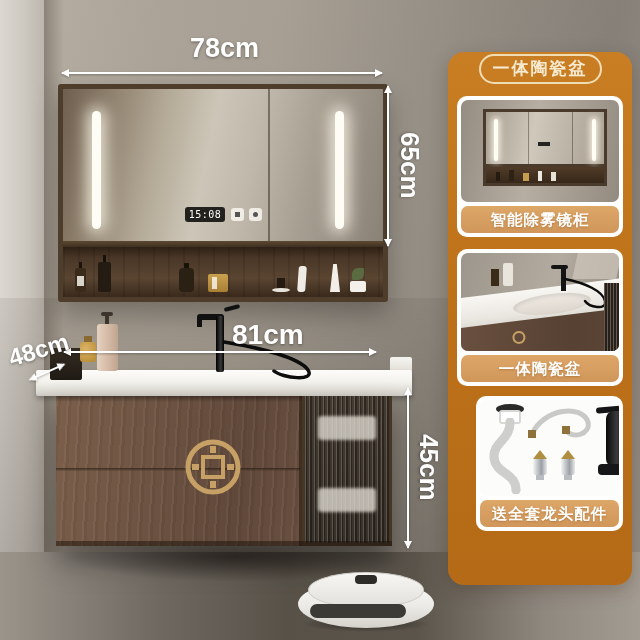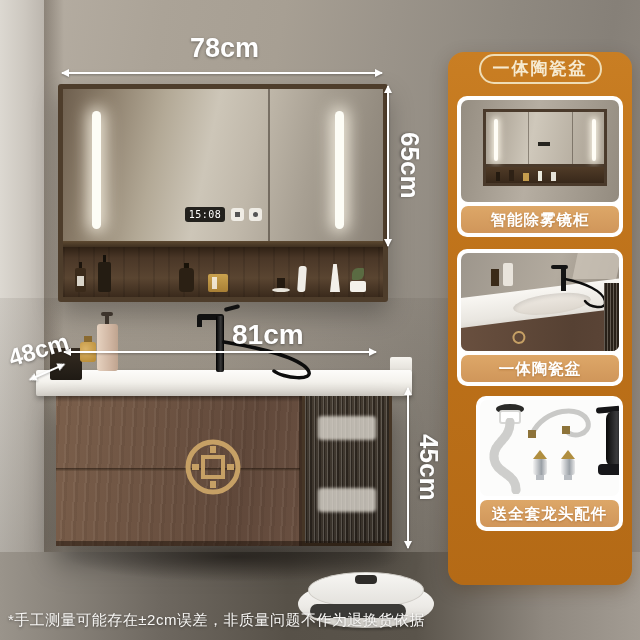--- a/index.html
+++ b/index.html
@@ -285,21 +285,20 @@
   <div class="dim-label dim-vert" style="left:413px;top:434px;font-size:26px">45cm</div>
 
   <div class="robot">
     <div class="robot-shadow"></div>
     <div class="robot-body"></div>
     <div class="robot-lid"></div>
     <div class="robot-sensor"></div>
     <div class="robot-band"></div>
   </div>
 
-  <div class="disclaimer">*手工测量可能存在±2cm误差，非质量问题不作为退换货依据</div>
 
   <div class="panel">
     <div class="badge-wrap">
       <span class="panel-badge">一体陶瓷盆</span>
     </div>
 
     <div class="card">
       <div class="thumb t1">
         <div class="t1-mirror">
           <div class="t1-led" style="left:8px"></div>

